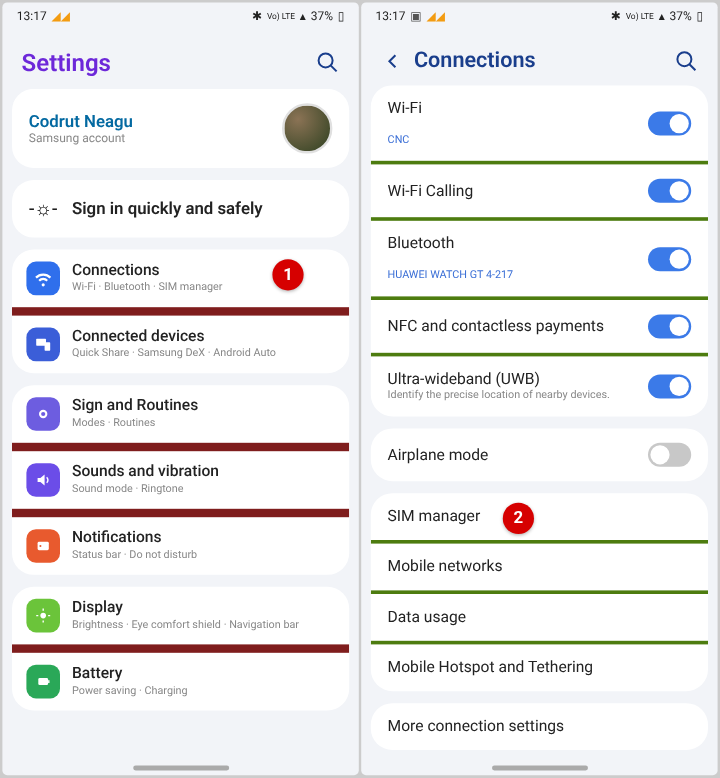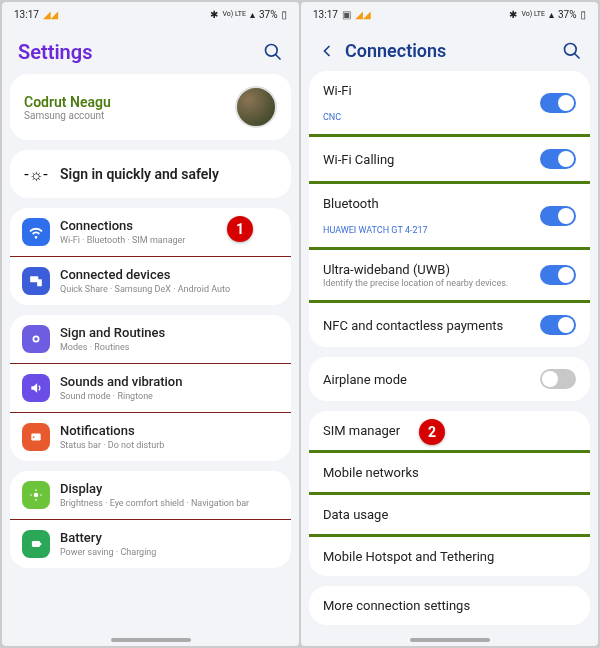--- a/index.html
+++ b/index.html
@@ -9,23 +9,23 @@
   .statusbar .left,.statusbar .right{display:flex;align-items:center;gap:4px;}
   .sb-icon{display:inline-block;}
   .header{display:flex;align-items:center;justify-content:space-between;padding:14px 16px 10px;}
   .header-left{display:flex;align-items:center;gap:8px;}
   .title{font-size:20px;font-weight:600;color:#6d28d9;}
   .title2{font-size:18px;font-weight:600;color:#1a3e8c;}
   .search-icon,.back-icon{color:#1a3e8c;}
   .content{flex:1;overflow:hidden;padding:0 8px;}
   .card{background:#fff;border-radius:18px;margin-bottom:10px;overflow:hidden;}
   .row{display:flex;align-items:center;padding:10px 12px;gap:10px;position:relative;}
-  .row+.row{border-top:1px solid #7f1d1d;}
+  .row+.row{border-top:7px solid #7f1d1d;}
   .account{display:flex;align-items:center;justify-content:space-between;padding:12px 14px;}
-  .account-text .name{font-size:14px;font-weight:600;color:#4d7c0f;}
+  .account-text .name{font-size:14px;font-weight:600;color:#0369a1;}
   .account-text .sub{font-size:10px;color:#888;}
   .avatar{width:42px;height:42px;border-radius:50%;background:radial-gradient(circle at 30% 30%, #8b7355, #2e4020);border:2px solid #e0e0e0;}
   .suggest-icon{width:28px;height:28px;display:flex;align-items:center;justify-content:center;font-size:16px;}
   .row .icon-box{width:28px;height:28px;border-radius:8px;display:flex;align-items:center;justify-content:center;flex-shrink:0;}
   .row .txt{flex:1;min-width:0;}
   .row .txt .t1{font-size:13px;font-weight:500;color:#222;line-height:1.2;}
   .row .txt .t1b{font-size:14px;font-weight:600;color:#222;line-height:1.2;}
   .row .txt .t2{font-size:9px;color:#888;line-height:1.2;margin-top:1px;white-space:nowrap;overflow:hidden;text-overflow:ellipsis;}
   .badge{position:absolute;width:26px;height:26px;border-radius:50%;background:#d60000;color:#fff;font-size:14px;font-weight:700;display:flex;align-items:center;justify-content:center;box-shadow:0 1px 3px rgba(0,0,0,.3);}
   .toggle{width:36px;height:20px;border-radius:10px;position:relative;flex-shrink:0;}
@@ -234,28 +234,28 @@
         </div>
       <div class="row2">
           <div class="txt">
             <div class="t1">Bluetooth</div>
             <div class="t2b">HUAWEI WATCH GT 4-217</div>
           </div>
           <div class="toggle on"></div>
         </div>
       <div class="row2">
           <div class="txt">
+            <div class="t1">NFC and contactless payments</div>
+          </div>
+          <div class="toggle on"></div>
+        </div>
+      <div class="row2">
+          <div class="txt">
             <div class="t1">Ultra-wideband (UWB)</div>
             <div class="t2">Identify the precise location of nearby devices.</div>
-          </div>
-          <div class="toggle on"></div>
-        </div>
-      <div class="row2">
-          <div class="txt">
-            <div class="t1">NFC and contactless payments</div>
           </div>
           <div class="toggle on"></div>
         </div>
     </div>
     <div class="card">
       <div class="row2">
           <div class="txt">
             <div class="t1">Airplane mode</div>
           </div>
           <div class="toggle off"></div>

